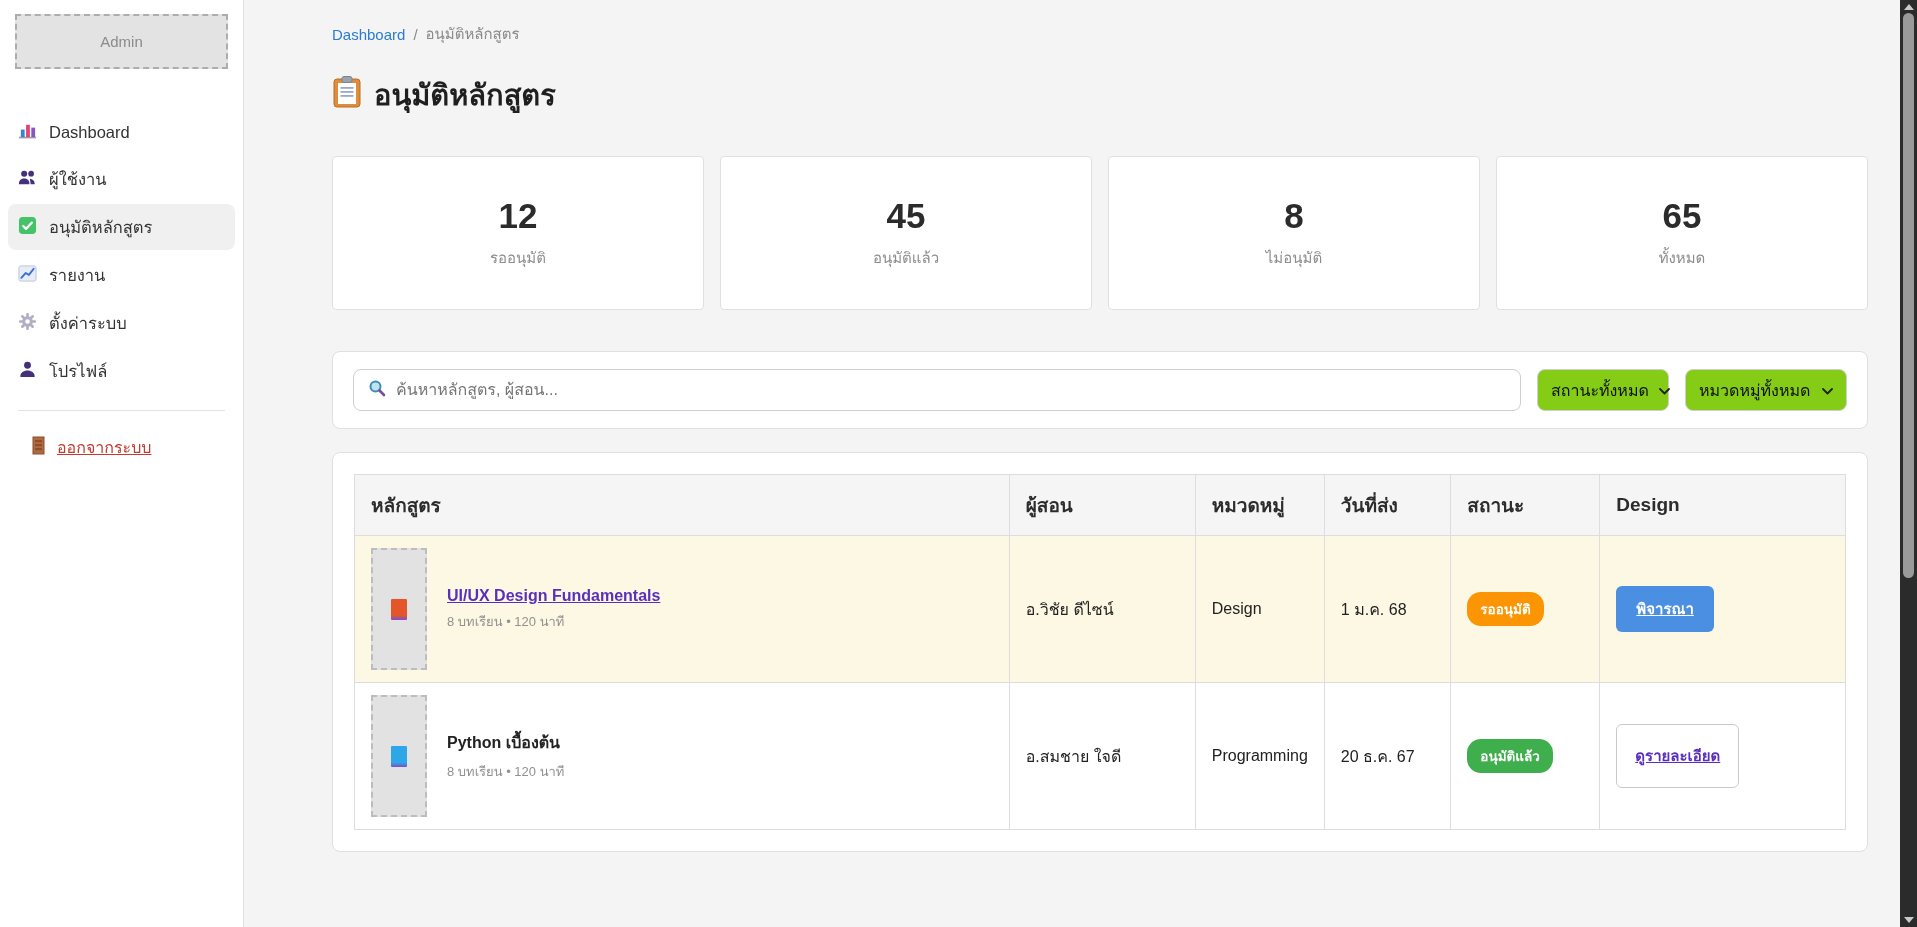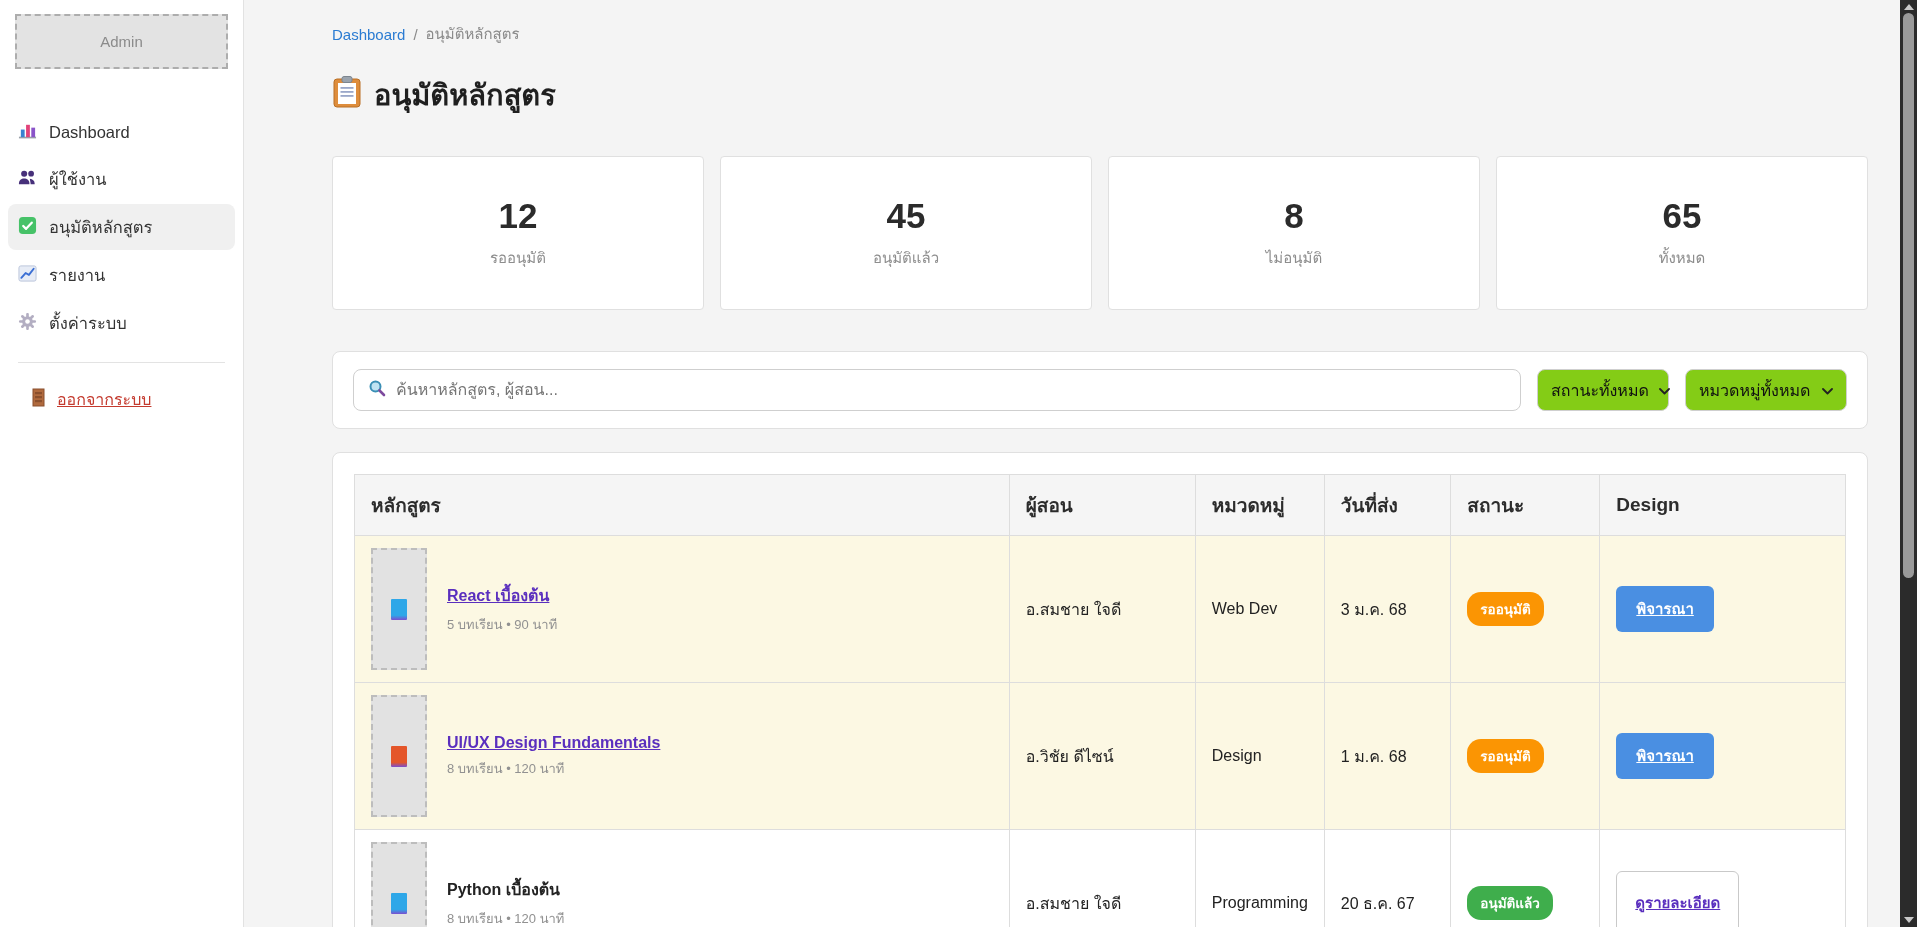--- a/index.html
+++ b/index.html
@@ -121,20 +121,29 @@
               <rect x="8.6" y="1" width="2.8" height="18" rx="1.2"></rect>
               <rect x="8.6" y="1" width="2.8" height="18" rx="1.2" transform="rotate(45 10 10)"></rect>
               <rect x="8.6" y="1" width="2.8" height="18" rx="1.2" transform="rotate(90 10 10)"></rect>
               <rect x="8.6" y="1" width="2.8" height="18" rx="1.2" transform="rotate(135 10 10)"></rect>
               <circle cx="10" cy="10" r="5.6"></circle>
             </g>
             <circle cx="10" cy="10" r="2.4" fill="#fff"></circle>
           </svg>
       </span>
       <span>ตั้งค่าระบบ</span>
+    </div>
+    <div class="menu-item">
+      <span>
+        <svg viewBox="0 0 20 20" fill="#47307a">
+            <circle cx="10" cy="5.5" r="3.6"></circle>
+            <path d="M2.5 17c0-3.6 3.3-6 7.5-6s7.5 2.4 7.5 6v1h-15z"></path>
+          </svg>
+      </span>
+      <span>โปรไฟล์</span>
     </div>
   </nav>
 
   <hr class="side-divider">
 
   <a class="logout">
     <span>
       <svg viewBox="0 0 17 19">
           <rect x="3" y="1" width="11" height="17" fill="#b06a3e" stroke="#8a4f2d"></rect>
           <rect x="5" y="4" width="7" height="2.2" fill="#8a4f2d"></rect>
@@ -230,38 +239,20 @@
           <th>หลักสูตร</th>
           <th>ผู้สอน</th>
           <th>หมวดหมู่</th>
           <th>วันที่ส่ง</th>
           <th>สถานะ</th>
           <th>Design</th>
         </tr>
       </thead>
       <tbody>
 
-        <tr class="hl">
-          <td>
-            <div class="course-cell">
-              <div class="thumb">
-                <div class="thumb-img" style="background: linear-gradient(rgb(46, 167, 232) 78%, rgb(122, 79, 208) 100%);"></div>
-              </div>
-              <div>
-                <div class="course-title link">React เบื้องต้น</div>
-                <div class="course-meta">5 บทเรียน • 90 นาที</div>
-              </div>
-            </div>
-          </td>
-          <td>อ.สมชาย ใจดี</td>
-          <td>Web Dev</td>
-          <td>3 ม.ค. 68</td>
-          <td><span class="badge" style="background-color: rgb(251, 149, 3);">รออนุมัติ</span></td>
-          <td><button class="btn-primary">พิจารณา</button></td>
-        </tr>
 
         <tr class="hl">
           <td>
             <div class="course-cell">
               <div class="thumb">
                 <div class="thumb-img" style="background: linear-gradient(rgb(228, 86, 42) 78%, rgb(122, 79, 208) 100%);"></div>
               </div>
               <div>
                 <div class="course-title link">UI/UX Design Fundamentals</div>
                 <div class="course-meta">8 บทเรียน • 120 นาที</div>

